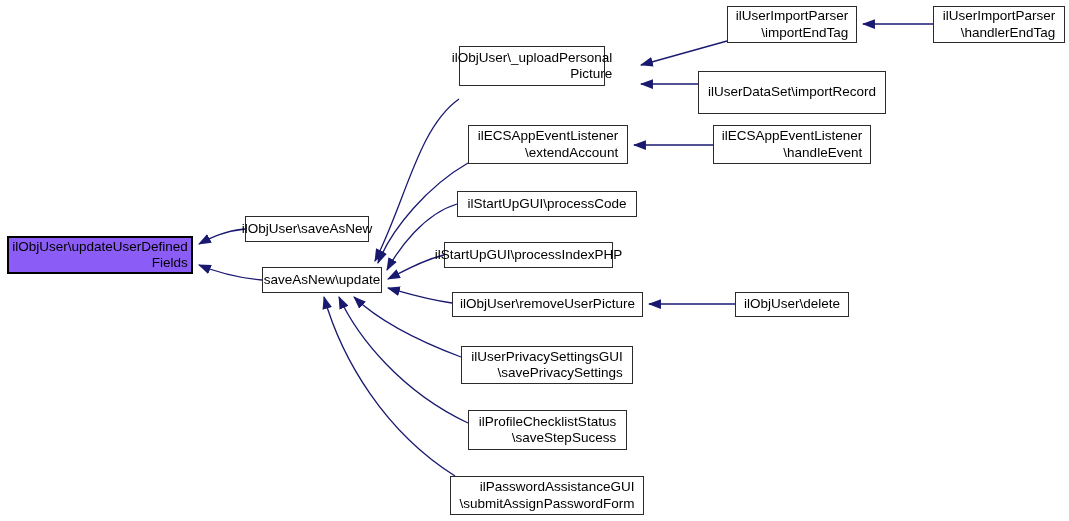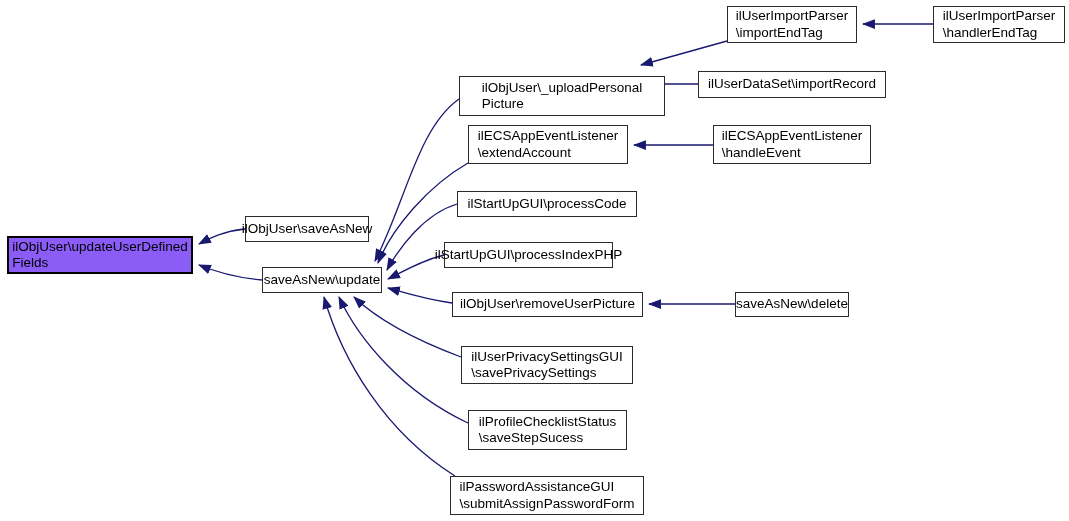--- a/index.html
+++ b/index.html
@@ -6,21 +6,21 @@
   .canvas{
     position:relative;width:1069px;height:521px;background:#ffffff;
     font-family:"Liberation Sans",sans-serif;overflow:hidden;
   }
   svg.edge-layer{position:absolute;left:0;top:0;width:1069px;height:521px;}
   .edge{fill:none;stroke:#191970;stroke-width:1.3px;}
   .node{
     position:absolute;box-sizing:border-box;
     background:#ffffff;border:1px solid #2b2b2b;
     display:flex;align-items:center;justify-content:center;
-    text-align:left;white-space:pre-line;
+    text-align:right;white-space:pre-line;
     font-size:13.5px;line-height:1.2;color:#000000;cursor:pointer;
   }
   .node--highlight{
     background:#8b5cf6;border:2px solid #000000;cursor:default;
   }
 </style>
 </head>
 <body>
 
 <div class="canvas">
@@ -48,44 +48,44 @@
     <path class="edge" marker-end="url(#arrow)" d="M455,476 C385,432 342,360 324,297"></path>
   </svg>
 
   <div class="node node--highlight" style="left:7px;top:236px;width:186px;height:38px">ilObjUser\updateUserDefined
 Fields</div>
 
   <div class="node" style="left:245px;top:216px;width:124px;height:26px">ilObjUser\saveAsNew</div>
 
   <div class="node" style="left:262px;top:267px;width:120px;height:26px">saveAsNew\update</div>
 
-  <div class="node" style="left:459px;top:76px;width:206px;height:40px">ilObjUser\_uploadPersonal
+  <div class="node" style="left:459px;top:46px;width:146px;height:40px">ilObjUser\_uploadPersonal
 Picture</div>
 
   <div class="node" style="left:727px;top:6px;width:130px;height:37px">ilUserImportParser
 \importEndTag</div>
 
   <div class="node" style="left:933px;top:6px;width:132px;height:37px">ilUserImportParser
 \handlerEndTag</div>
 
-  <div class="node" style="left:698px;top:71px;width:188px;height:27px">ilUserDataSet\importRecord</div>
+  <div class="node" style="left:698px;top:71px;width:188px;height:43px">ilUserDataSet\importRecord</div>
 
   <div class="node" style="left:468px;top:125px;width:160px;height:39px">ilECSAppEventListener
 \extendAccount</div>
 
   <div class="node" style="left:713px;top:125px;width:158px;height:39px">ilECSAppEventListener
 \handleEvent</div>
 
   <div class="node" style="left:457px;top:191px;width:180px;height:26px">ilStartUpGUI\processCode</div>
 
   <div class="node" style="left:444px;top:242px;width:169px;height:26px">ilStartUpGUI\processIndexPHP</div>
 
   <div class="node" style="left:452px;top:292px;width:191px;height:25px">ilObjUser\removeUserPicture</div>
 
-  <div class="node" style="left:735px;top:292px;width:114px;height:25px">saveAsNew\delete</div>
+  <div class="node" style="left:735px;top:292px;width:114px;height:25px">ilObjUser\delete</div>
 
   <div class="node" style="left:461px;top:346px;width:172px;height:38px">ilUserPrivacySettingsGUI
 \savePrivacySettings</div>
 
   <div class="node" style="left:468px;top:410px;width:159px;height:40px">ilProfileChecklistStatus
 \saveStepSucess</div>
 
   <div class="node" style="left:450px;top:476px;width:194px;height:39px">ilPasswordAssistanceGUI
 \submitAssignPasswordForm</div>
 

